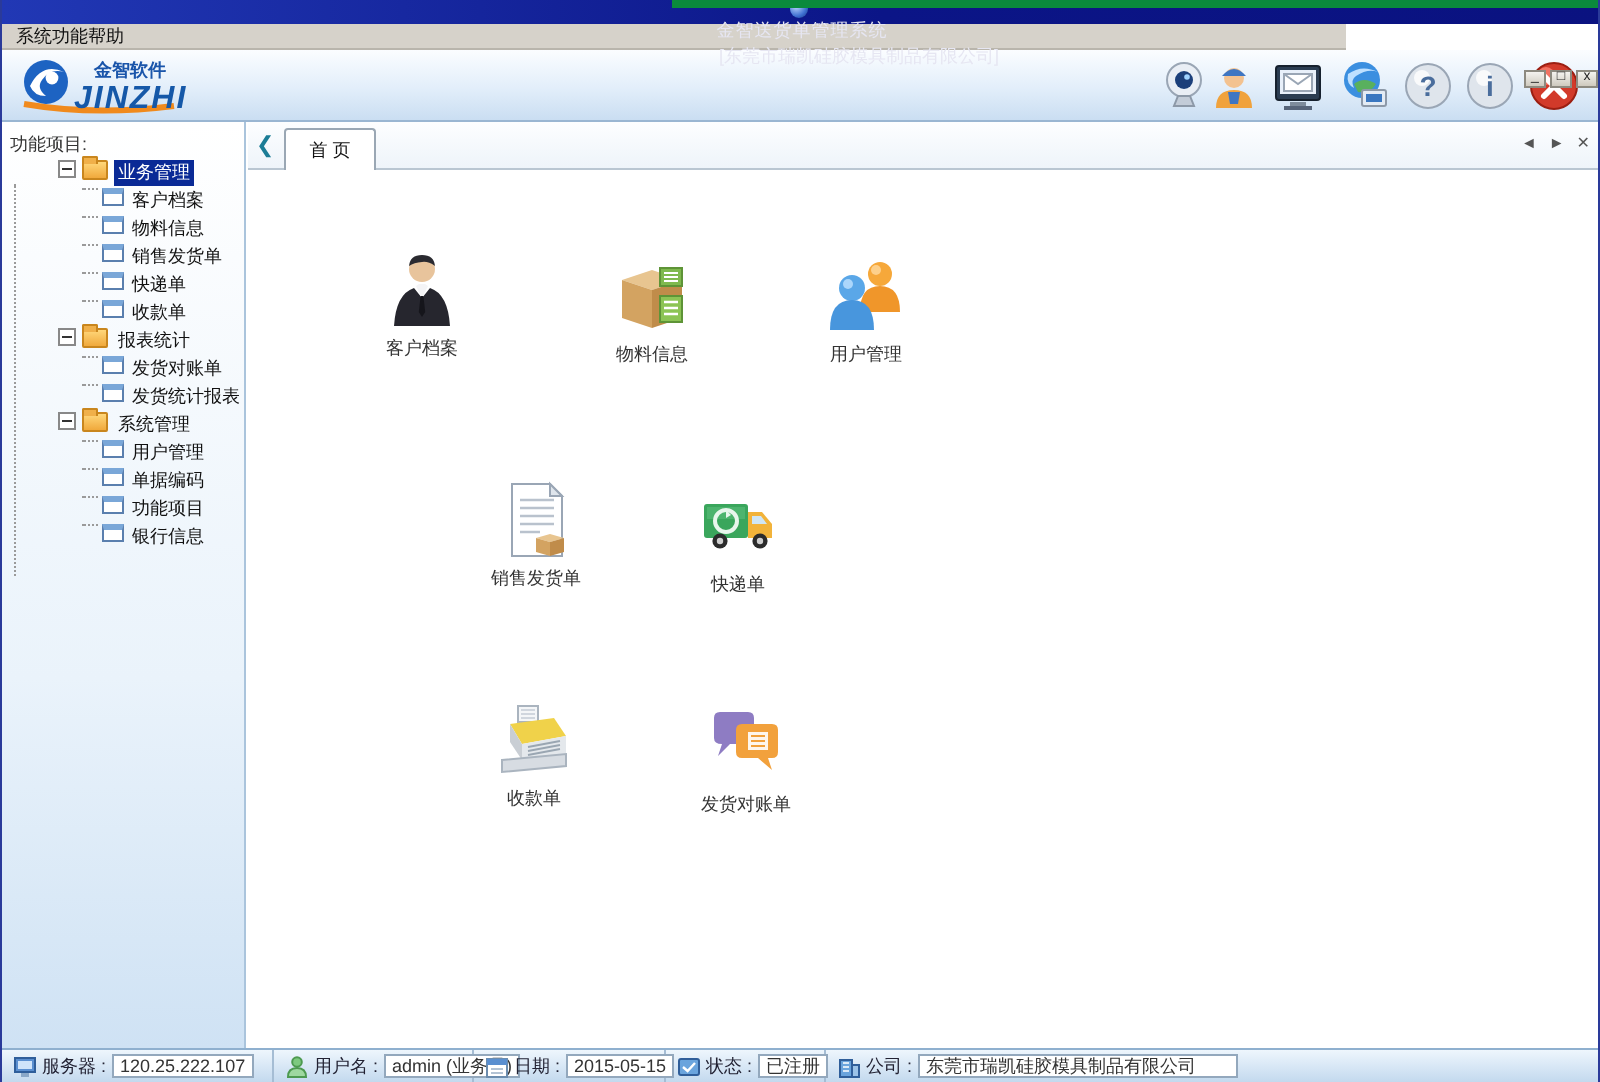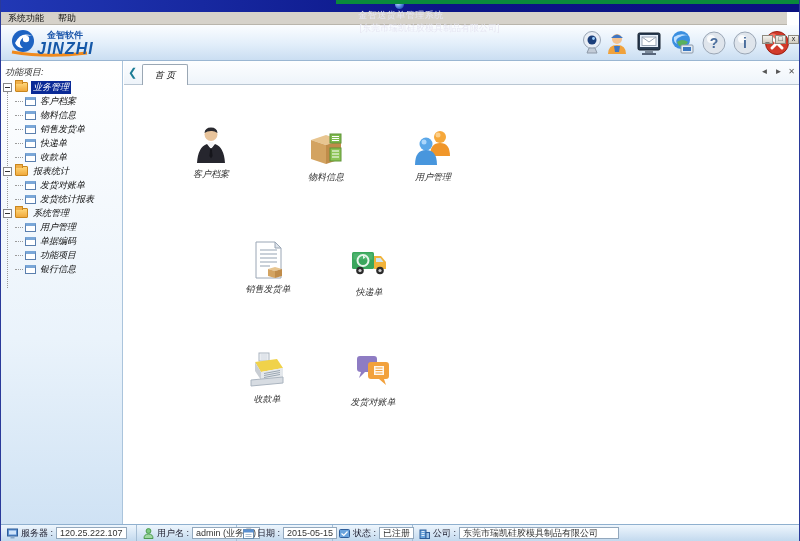--- a/index.html
+++ b/index.html
@@ -20,41 +20,41 @@
     background:radial-gradient(circle at 35% 35%,#bcd6ff,#3d6fd1 60%,#16337c);
     margin-right:4px; flex:0 0 auto; }
   .title-text { color:#e6e6f2; font-size:9px; white-space:nowrap; letter-spacing:0.5px; }
   .title-company { color:#e6e6f2; font-size:9px; margin-left:14px; white-space:nowrap;padding-left:43px; }
   .win-btns { margin-left:auto; display:flex; gap:2px; z-index:7; }
   .win-btn { width:11px; height:9px; background:linear-gradient(#f4f3ef,#cfcabe);
     border:1px solid #8d8a80; font-size:7px; line-height:6px; text-align:center;
     color:#222; cursor:default; }
 
   
-  .menubar { position:absolute; left:0; top:12px; width:786px; height:13px;
+  .menubar { position:absolute; left:0; top:12px; width:672px; height:13px;
     background:#d6d2ca; border-bottom:1px solid #b9b5ac;
-    display:flex; align-items:center; gap:14px; padding:0 7px; }
+    display:flex; align-items:center; gap:0; padding:0 7px; }
   .menu-item { font-size:9px; color:#111; white-space:nowrap; }
 
   
   .toolbar { position:absolute; left:0; top:25px; width:800px; height:36px;
     background:linear-gradient(#fbfdff,#e2eefa 55%,#cadef2);
     border-bottom:1px solid #9ab6d2; }
   .logo { position:absolute; left:6px; top:2px; width:160px; height:32px; }
   .tb-icon { position:absolute; top:4px; width:28px; height:28px; }
 
   
-  .main { position:absolute; left:0; top:61px; width:800px; height:462px;font-style:italic; }
+  .main { position:absolute; left:0; top:61px; width:800px; height:462px; }
 
   .sidebar { position:absolute; left:0; top:0; width:122px; height:463px;
     background:linear-gradient(#ffffff,#eaf3fb 60%,#cfe2f4);
     border-right:1px solid #aac4dc; overflow:hidden; }
   .sb-header { padding:5px 0 3px 4px; font-size:9px; color:#333; height:19px; }
   .tree { position:relative; }
-  .tree-row { height:14px; display:flex; align-items:center; white-space:nowrap; }
+  .tree-row { height:14px; display:flex; align-items:flex-start; white-space:nowrap;margin-left:26px; }
   .expand-box { width:9px; height:9px; margin-left:2px; background:#fff;
     border:1px solid #888; position:relative; flex:0 0 auto; }
   .expand-box::after { content:""; position:absolute; left:1px; top:3px; width:5px; height:1px; background:#333; }
   .folder { width:13px; height:10px; margin-left:3px; position:relative; flex:0 0 auto;
     background:linear-gradient(#ffd77a,#f0a93c); border:1px solid #c9861d; border-radius:1px; }
   .folder::before { content:""; position:absolute; left:-1px; top:-3px; width:6px; height:3px;
     background:#f0b04a; border:1px solid #c9861d; border-bottom:none; border-radius:1px 1px 0 0; }
   .group-label { margin-left:3px; font-size:9px; color:#111; padding:0 2px; }
   .group-label.selected { background:#0a2a96; color:#fff; }
   .child-stub { width:8px; height:1px; border-top:1px dotted #9a9a9a; margin-left:14px; flex:0 0 auto; }

